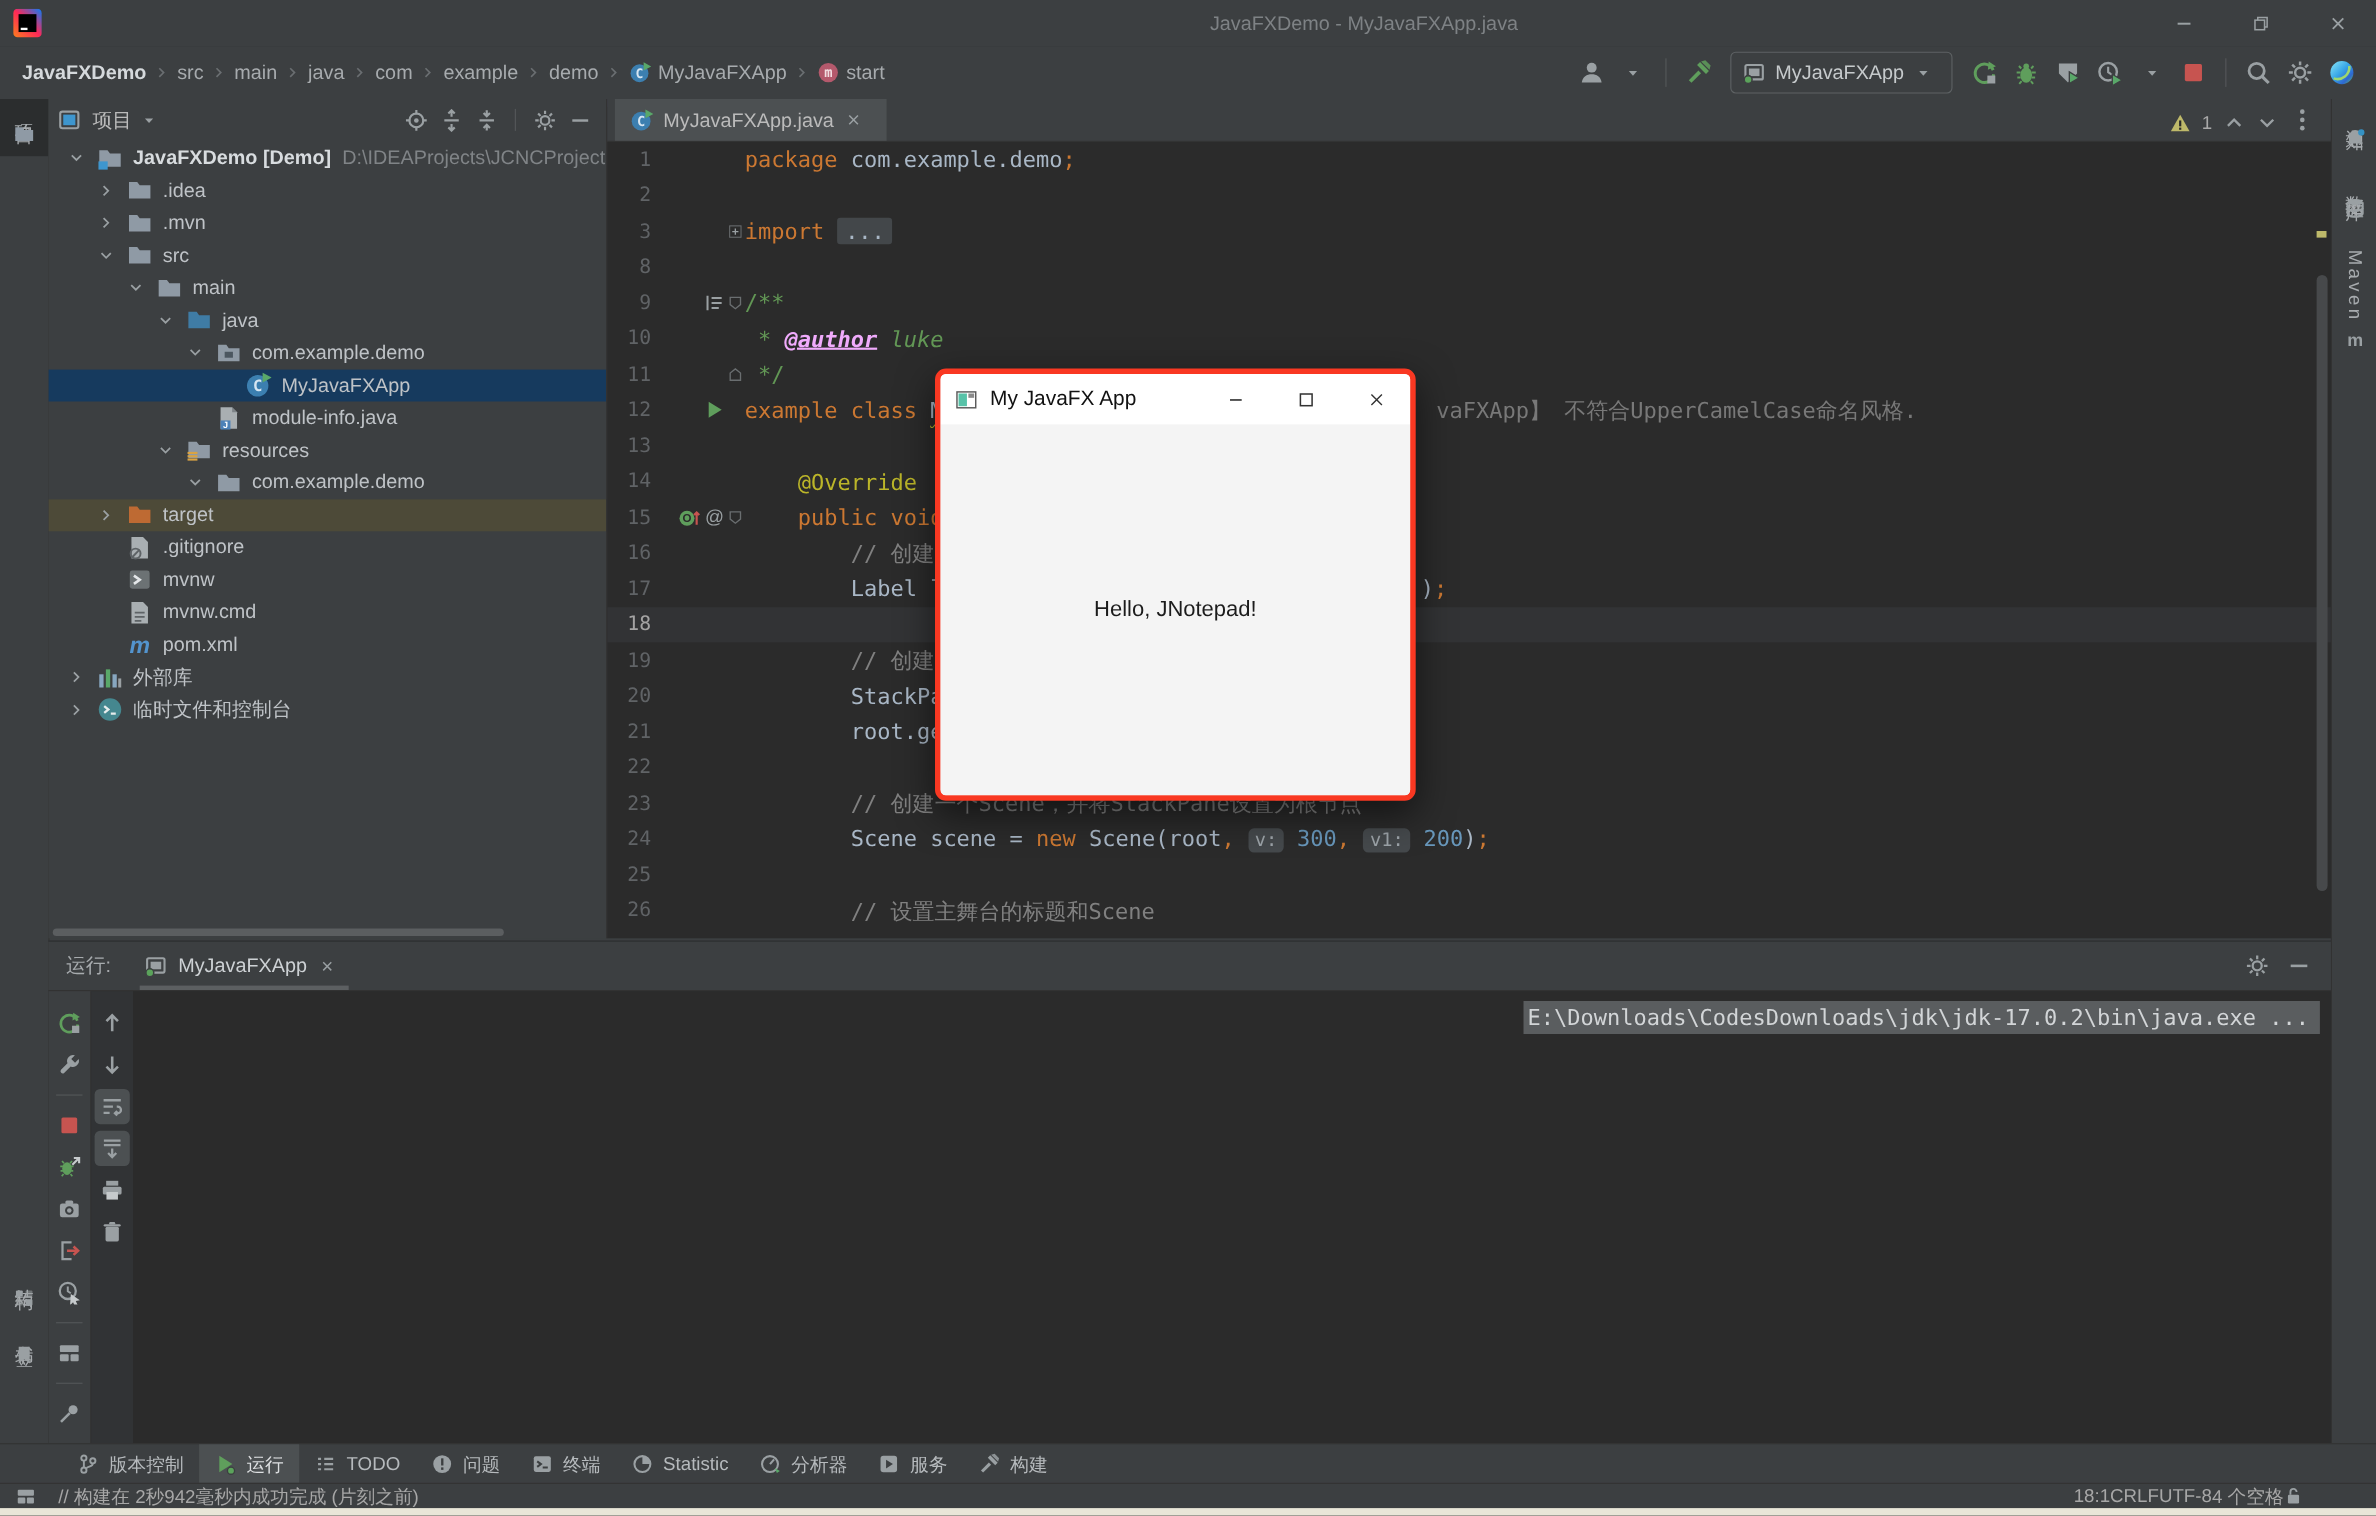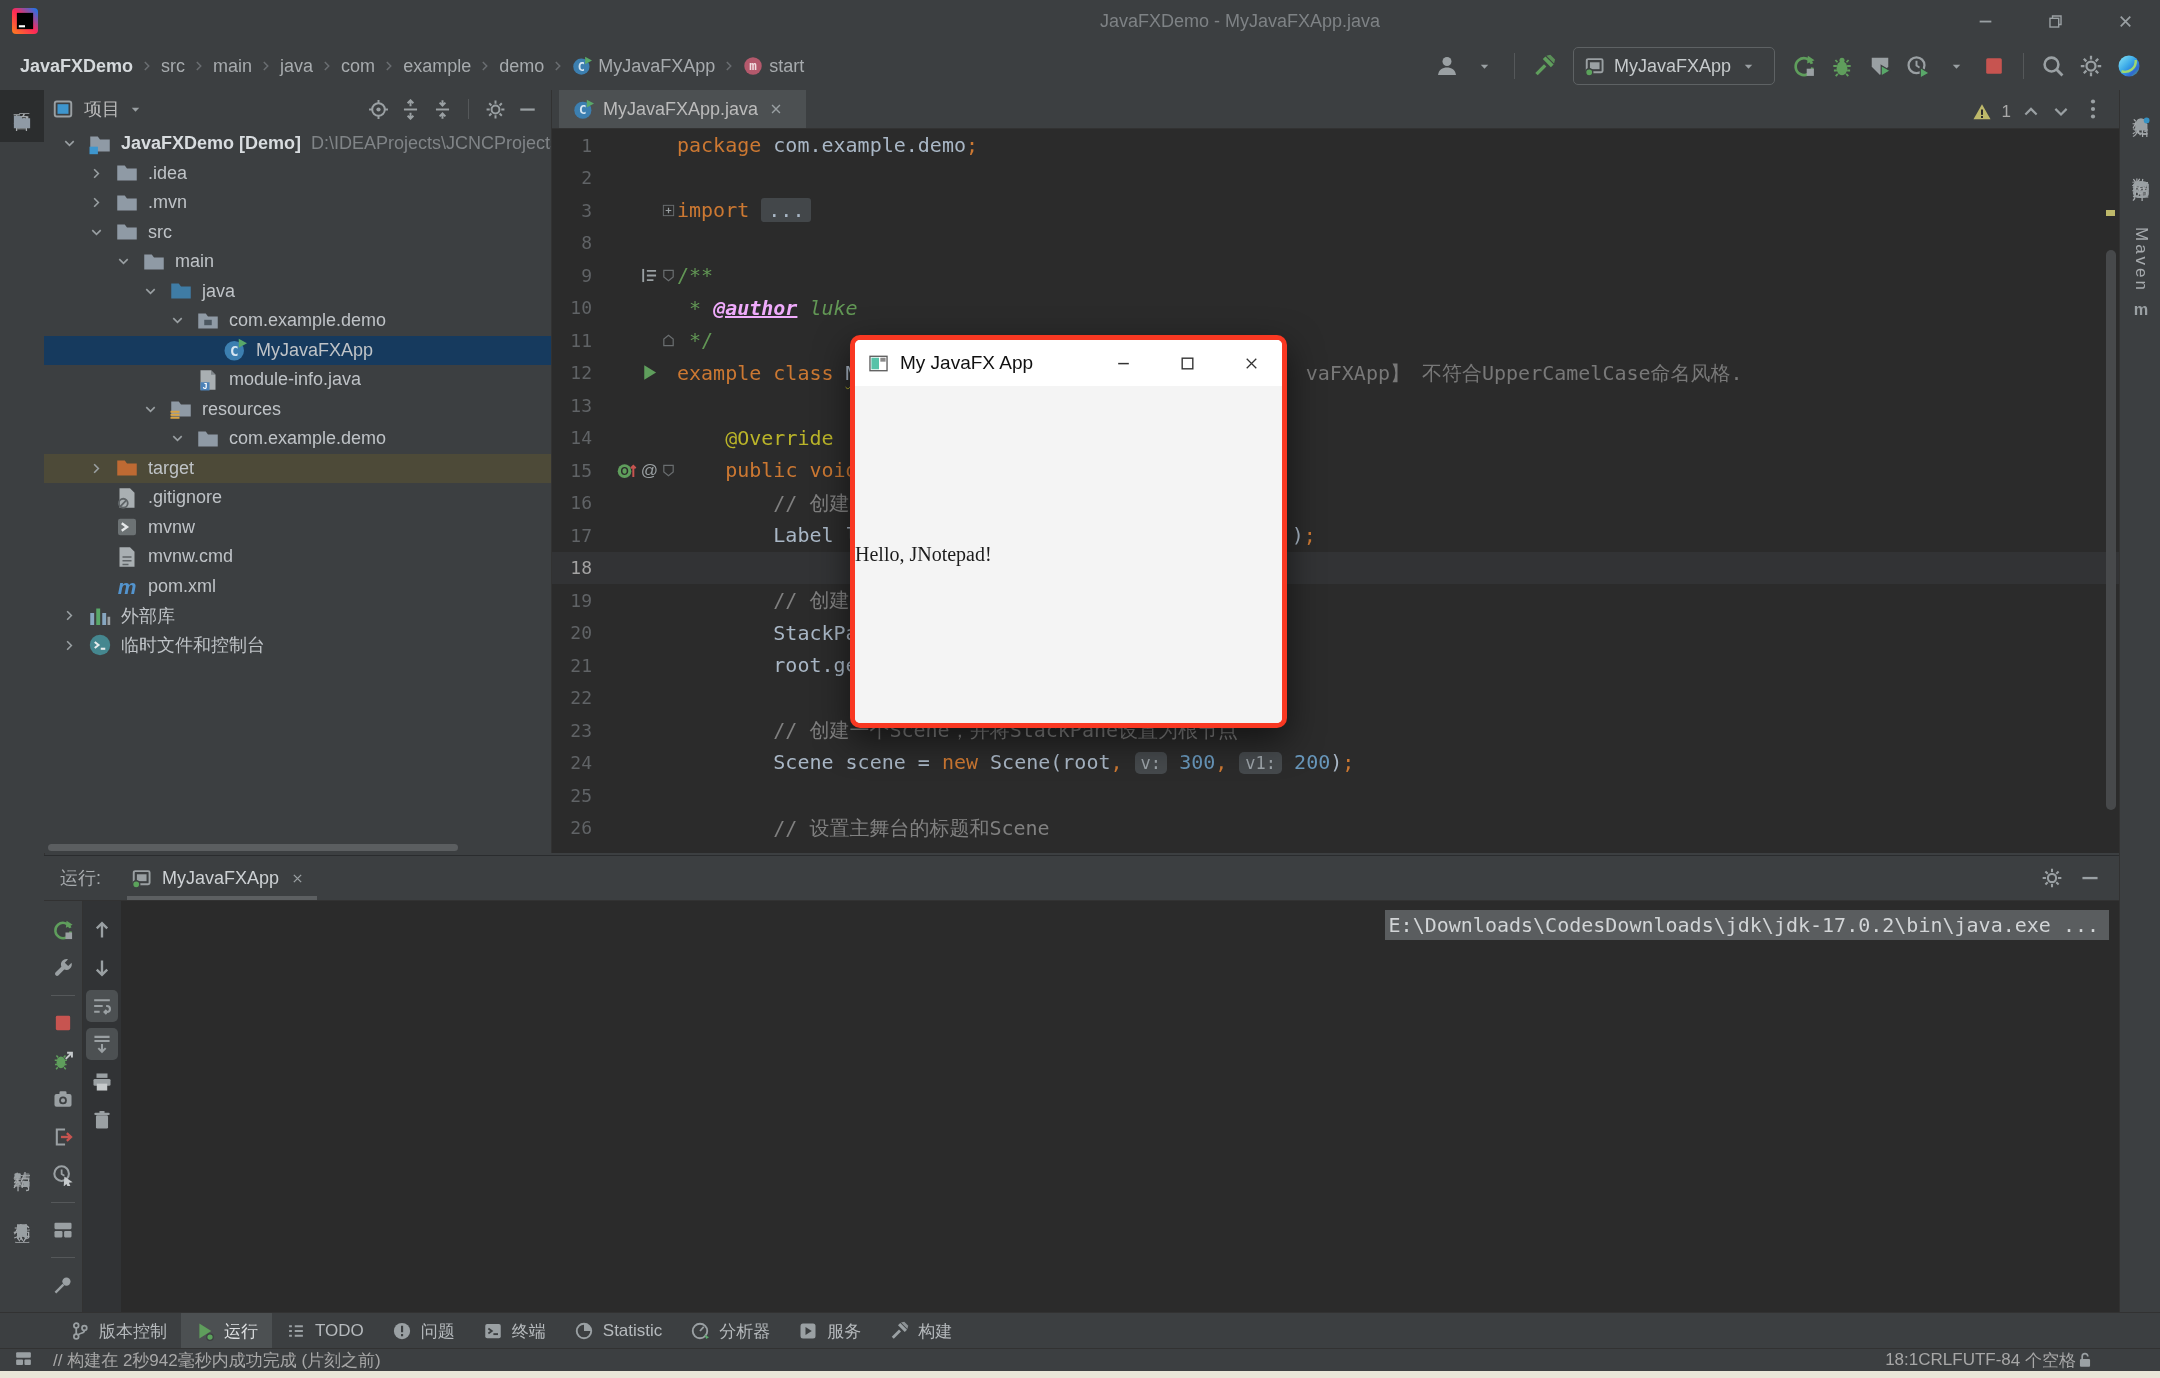--- a/index.html
+++ b/index.html
@@ -132,38 +132,38 @@
   #console .chip{background:#5A5D5F;color:#D2D5D7;padding:3px 10px 3px 4px;}
 
   
   #bottombar{position:absolute;left:0;top:1312px;width:2160px;height:36px;background:#3C3F41;
              border-top:1px solid #323232;display:flex;align-items:center;padding-left:56px;}
   .bb-item{display:flex;align-items:center;height:36px;padding:0 14px;font-size:17px;color:#B6BABD;gap:9px;}
   .bb-item .icon{width:20px;height:20px;}
   .bb-item.active{background:#4C5052;color:#DDDFE1;}
   #statusbar{position:absolute;left:0;top:1348px;width:2160px;height:22px;background:#3C3F41;
              border-top:1px solid #323232;display:flex;align-items:center;font-size:17px;color:#A7A7A7;}
-  #status-left{display:flex;gap:20px;padding-left:14px;}
+  #status-left{display:flex;align-items:center;gap:20px;padding-left:14px;}
   #status-left .icon{width:19px;height:19px;}
   #status-right{position:absolute;right:66px;display:flex;align-items:center;}
   #status-right .icon{width:18px;height:18px;}
   #desktop-strip{position:absolute;left:0;top:1371px;width:2160px;height:7px;background:#E9E6D8;}
 
   
   #dialog{position:absolute;left:850px;top:335px;width:427px;height:383px;z-index:40;
           border:5px solid #F93822;border-radius:10px;background:#F4F4F4;
           box-shadow:0 12px 34px rgba(0,0,0,.55);overflow:hidden;}
   #dlg-titlebar{height:46px;background:#FFFFFF;display:flex;align-items:center;position:relative;}
   #dlg-titlebar .icon{width:21px;height:21px;margin:0 11px 0 13px;}
   #dlg-title{font-size:19px;color:#111111;}
   #dlg-btns{position:absolute;right:0;top:0;height:46px;display:flex;}
   #dlg-btns .wc{width:64px;height:46px;display:flex;align-items:center;justify-content:center;}
   #dlg-btns .icon{width:17px;height:17px;color:#222;}
   #dlg-content{position:absolute;left:0;top:46px;right:0;bottom:0;background:#F4F4F4;
-               display:flex;align-items:center;justify-content:flex-start;font-family:Liberation Serif, serif;}
+               display:flex;align-items:center;justify-content:center;}
   #dlg-text{font-size:20px;color:#1C1C1C;}
 </style>
 </head>
 <body>
 
 <div id="app">
 
   <header id="titlebar">
     <span id="logo" class="icon">
         <svg viewBox="0 0 16 16">

